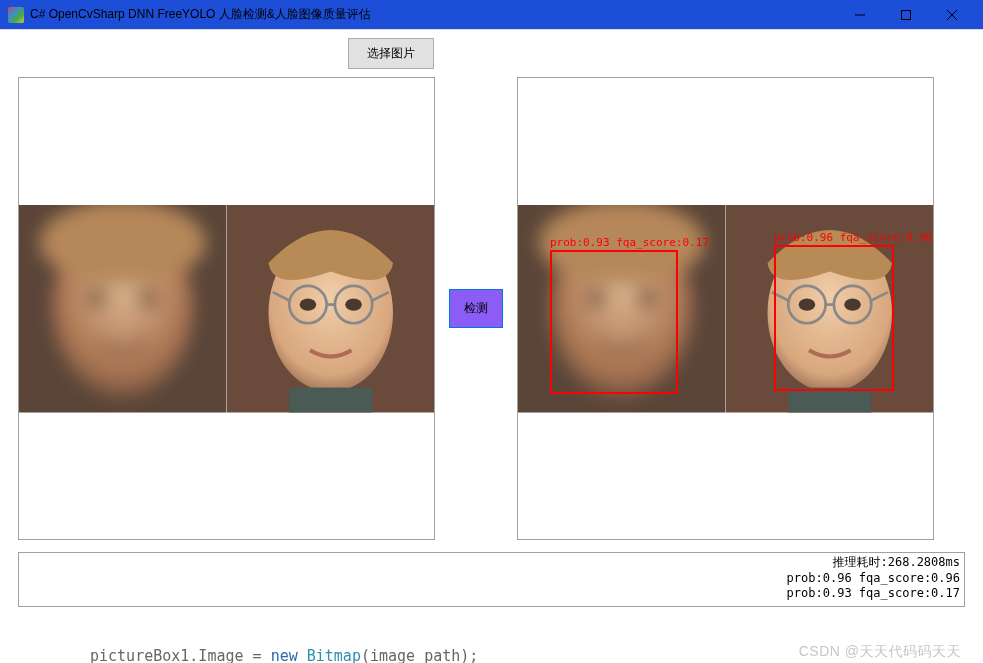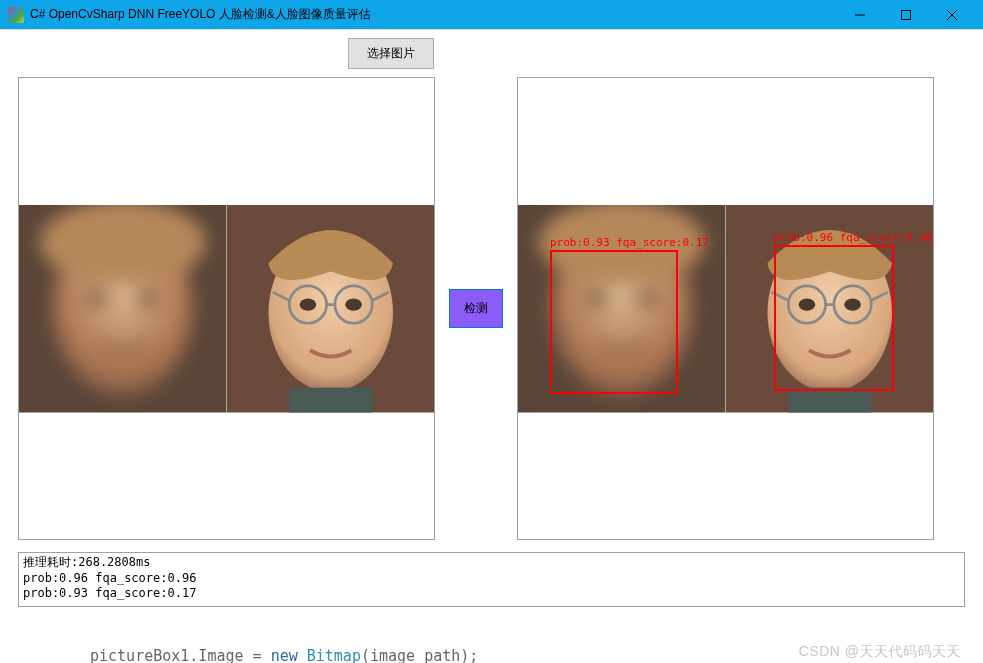--- a/index.html
+++ b/index.html
@@ -11,21 +11,21 @@
       font-family: "Microsoft YaHei", "SimSun", Arial, sans-serif;
       font-size: 12px;
       background: #fff;
       width: 983px;
       height: 663px;
       overflow: hidden;
       position: relative;
     }
     .titlebar {
       height: 30px;
-      background: #0ea5e9;
+      background: #1d4ed8;
       border-bottom: 1px solid #ddd;
       display: flex;
       align-items: center;
       padding: 0 8px;
       justify-content: space-between;
     }
     .titlebar-left {
       display: flex;
       align-items: center;
       gap: 6px;
@@ -124,20 +124,21 @@
       width: 947px;
       height: 55px;
       border: 1px solid #a0a0a0;
       background: #fff;
       padding: 2px 4px;
       font-family: "SimSun", monospace;
       font-size: 12px;
       line-height: 1.3;
       white-space: pre;
       overflow: hidden;
+      text-align: right;
     }
     .watermark {
       position: absolute;
       right: 22px;
       bottom: 2px;
       color: rgba(160,160,160,0.6);
       font-size: 14px;
       letter-spacing: 0.5px;
     }
     .code-fragment {

